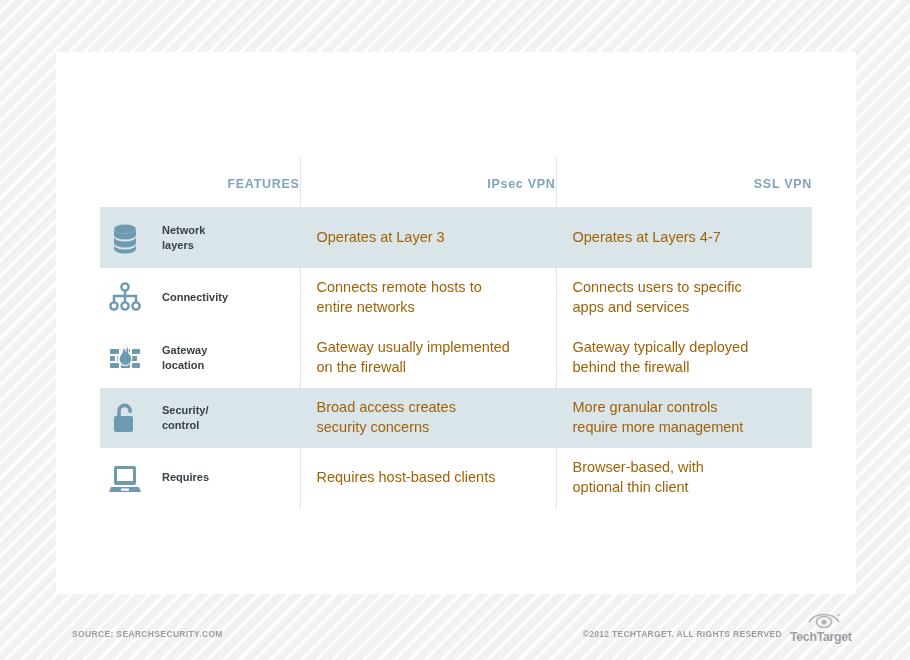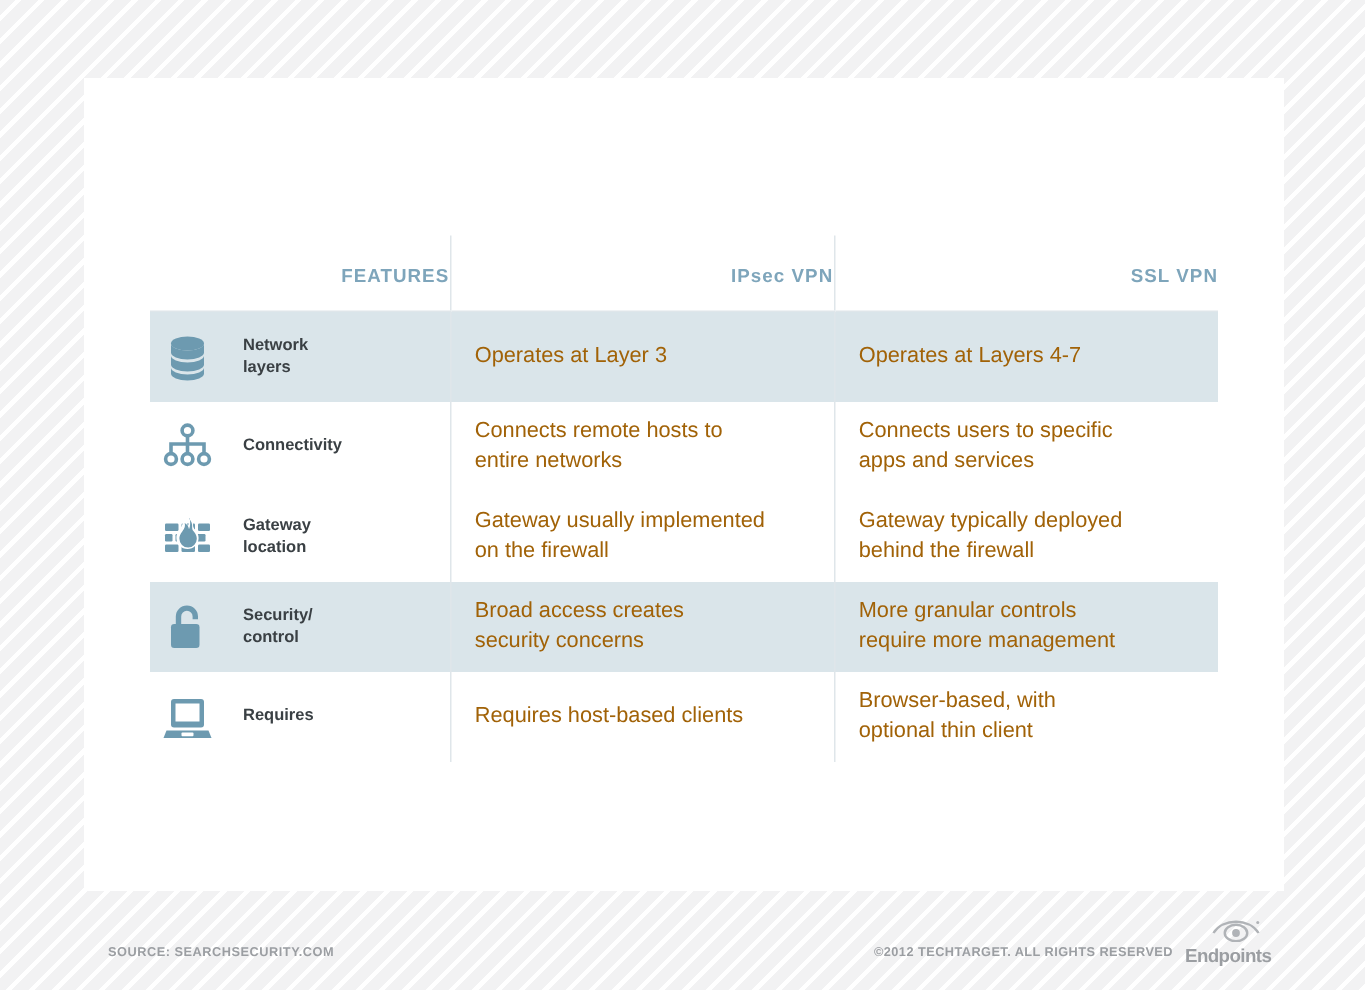--- a/index.html
+++ b/index.html
@@ -260,15 +260,15 @@
   <div id="copyright-text">©2012 TECHTARGET. ALL RIGHTS RESERVED</div>
   <div id="techtarget-logo">
     <span id="tt-eye">
       <svg width="34" height="18" viewBox="0 0 34 18">
         <path d="M2 12 C 8 2, 26 2, 32 12" fill="none" stroke="#b0b3b7" stroke-width="1.6"></path>
         <ellipse cx="17" cy="12" rx="7.5" ry="5.5" fill="none" stroke="#b0b3b7" stroke-width="1.6"></ellipse>
         <circle cx="17" cy="12" r="2.6" fill="#b0b3b7"></circle>
         <circle cx="31.5" cy="5" r="1" fill="#b0b3b7"></circle>
       </svg>
     </span>
-    <span id="tt-wordmark">Endpoints</span>
+    <span id="tt-wordmark">TechTarget</span>
   </div>
 </div>
 
 </body></html>

